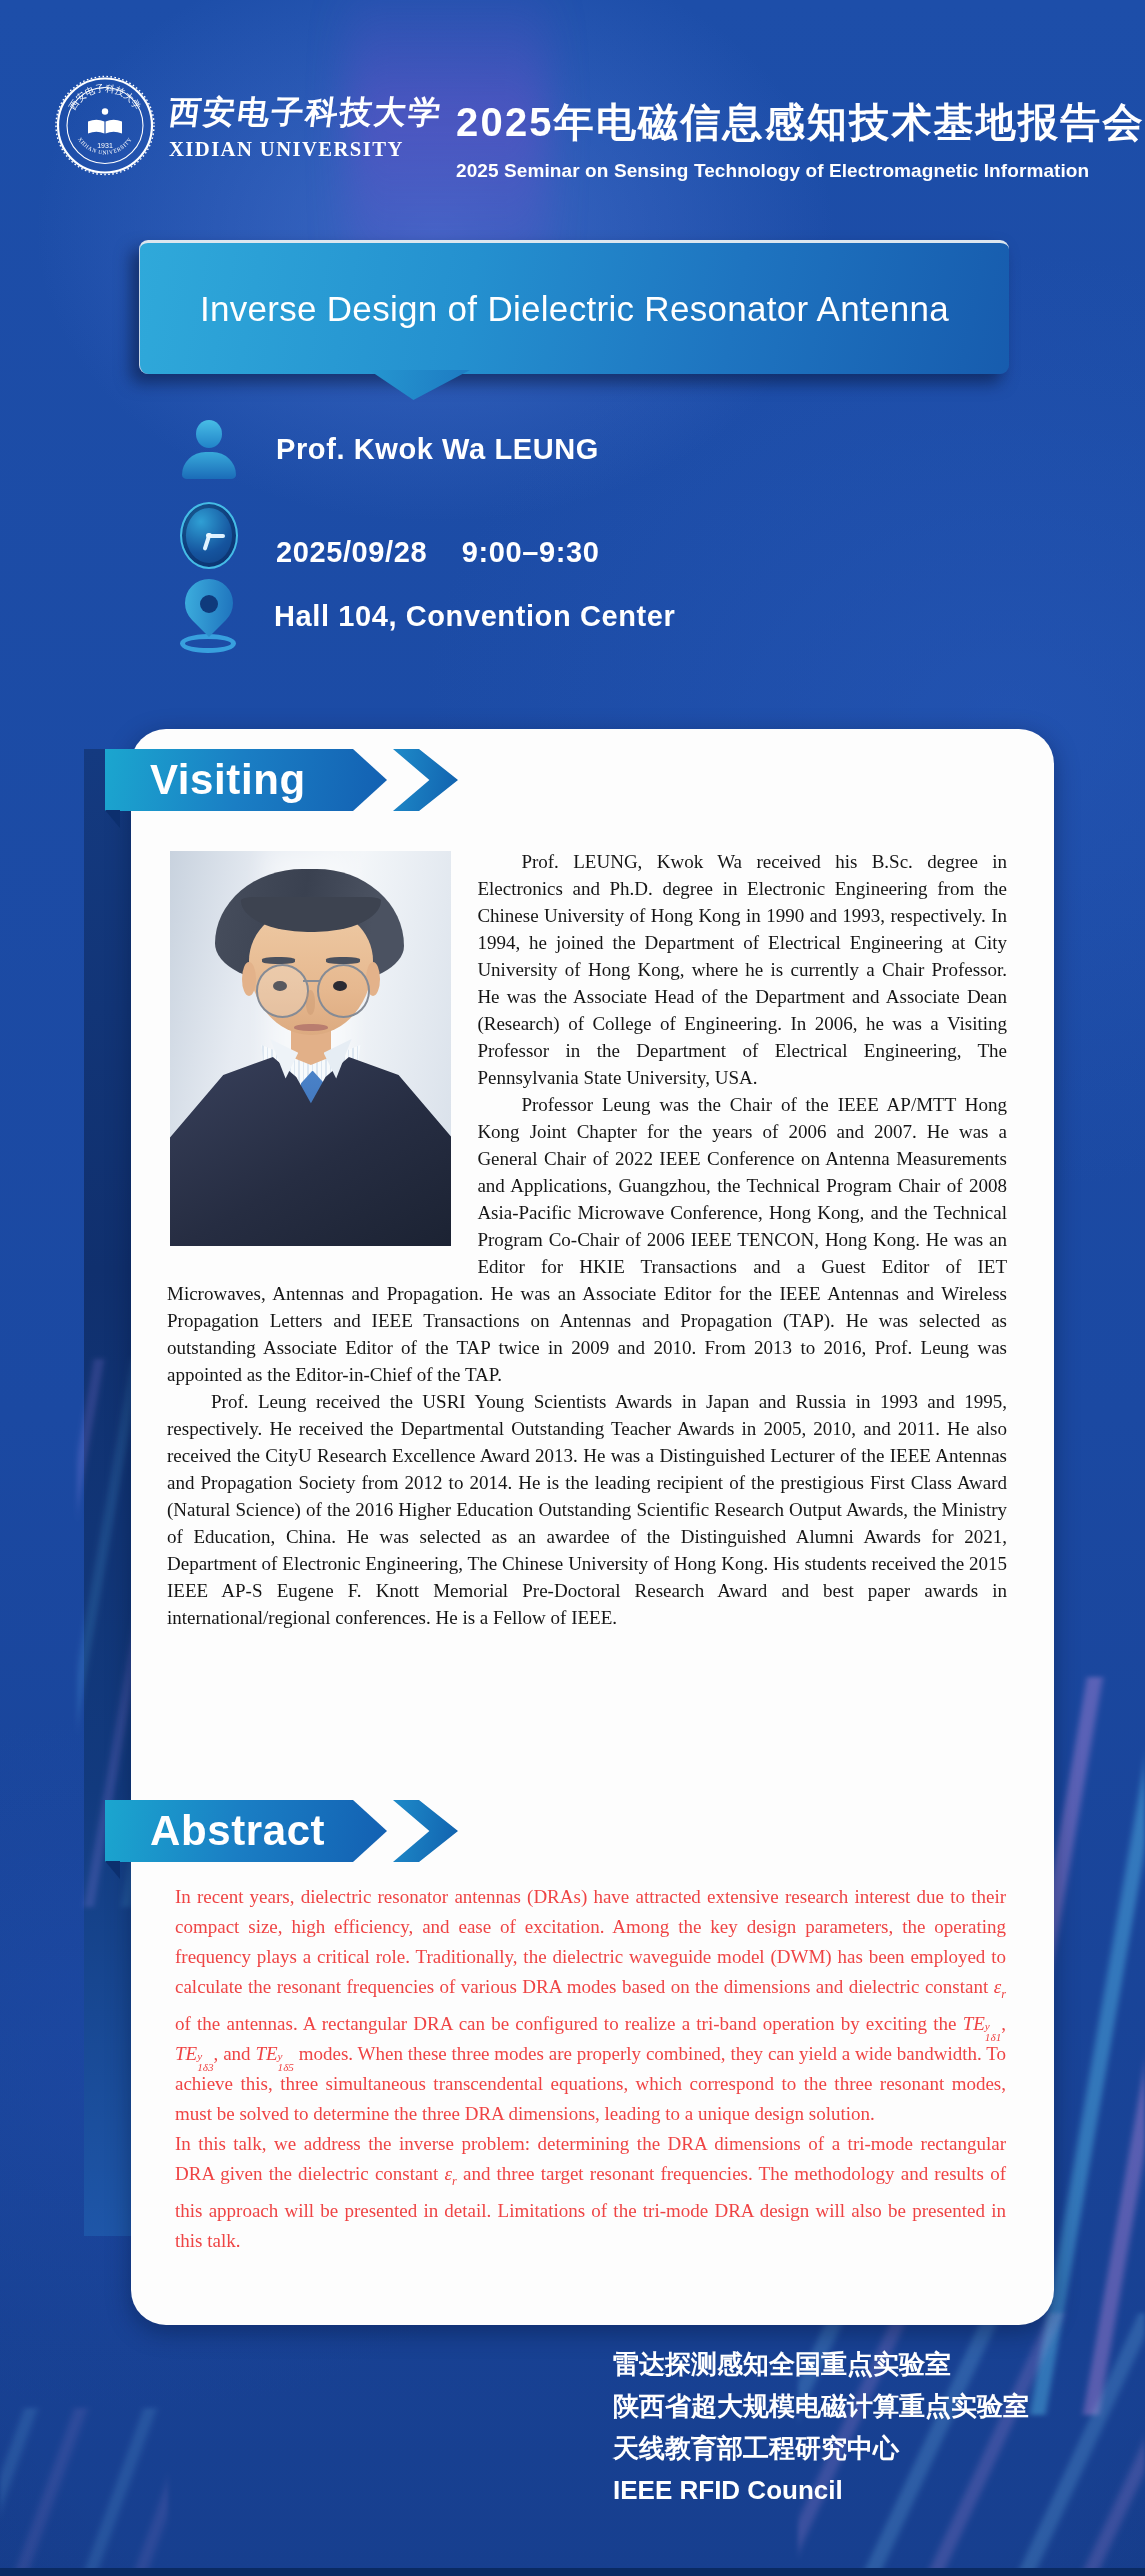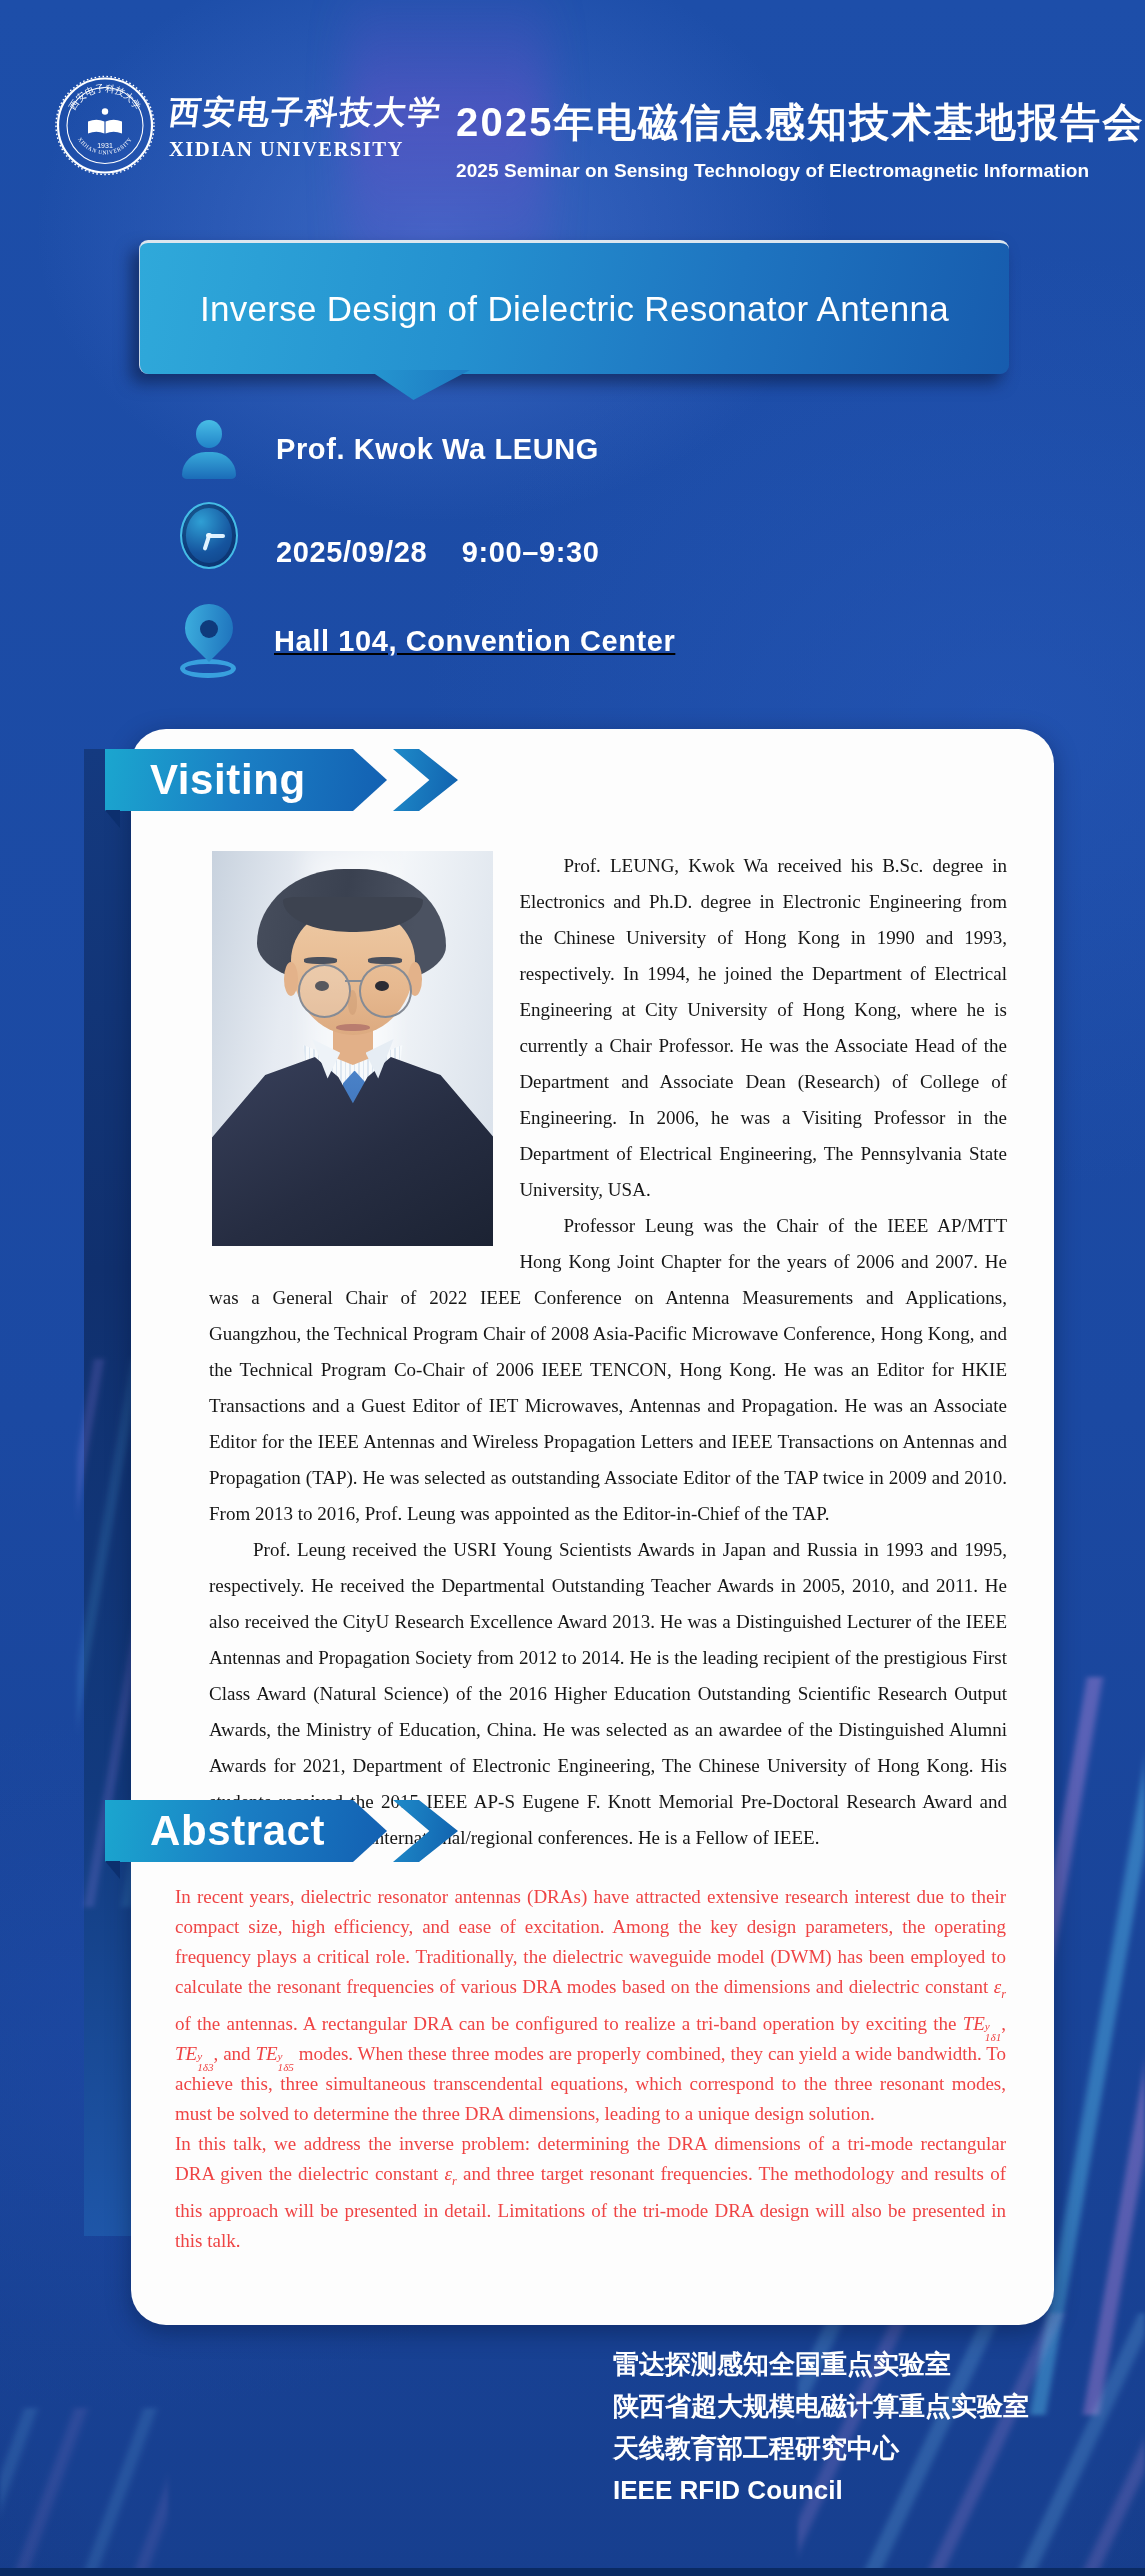--- a/index.html
+++ b/index.html
@@ -92,21 +92,21 @@
   .ribbon-label{color:#fff;font-weight:bold;font-size:42px;line-height:62px;padding-left:45px;
     letter-spacing:0.6px;}
   .ribbon-chevron{position:absolute;left:393px;width:65px;height:62px;
     background:linear-gradient(100deg,#1e8bc9,#1161ae);
     clip-path:polygon(0 0,40% 0,100% 50%,40% 100%,0 100%,56% 50%);
     filter:drop-shadow(4.5px 5.6px 4.5px rgba(105,115,140,.45));}
   .ribbon-fold{position:absolute;left:105px;width:15px;height:18px;background:#0c2f6e;
     clip-path:polygon(0 0,100% 0,100% 100%);}
   
   .bio-text{position:absolute;left:36px;right:47px;top:119px;text-align:justify;
-    font-family:"Liberation Serif",serif;font-size:19px;line-height:36px;color:#161616;margin-left:42px;}
+    font-family:"Liberation Serif",serif;font-size:19px;line-height:27px;color:#161616;}
   .bio-text p{margin:0;text-indent:44px;}
   
   .photo{float:left;width:281px;height:395px;margin:3.4px 26px 7.8px 3.4px;position:relative;overflow:hidden;
     background:linear-gradient(100deg,#c8d2de 0%,#e6ebf2 28%,#f3f6f9 55%,#d7dfe9 100%);}
   .photo *{position:absolute;}
   .ph-band{left:34%;top:0;width:30%;height:100%;background:rgba(255,255,255,.5);filter:blur(12.3px);}
   .ph-hair{left:16%;top:4.5%;width:67%;height:29%;background:#3d4350;
     border-radius:50% 50% 42% 46%/70% 72% 36% 38%;
     background-image:linear-gradient(100deg,#474e5d 0%,#3a4150 45%,#4b5261 80%);}
   .ph-face{left:28%;top:14%;width:44%;height:32.5%;
@@ -209,21 +209,21 @@
     <span class="info-text">Prof. Kwok Wa LEUNG</span>
   </div>
   <div class="info-row" style="top:502px;align-items:flex-end;">
     <span class="icon-clock">
       <span class="clock-hand-h"></span>
         <span class="clock-hand-m"></span>
         <span class="clock-dot"></span>
     </span>
     <span class="info-text">2025/09/28    9:00–9:30</span>
   </div>
-  <div class="info-row" style="top:604px;text-decoration:underline;">
+  <div class="info-row" style="top:579px;">
     <span class="icon-pin">
       <span class="pin-base"></span>
         <span class="pin-head"></span>
         <span class="pin-hole"></span>
     </span>
     <span class="info-text">Hall 104, Convention Center</span>
   </div>
 
   <div class="navy-strip"></div>
 

